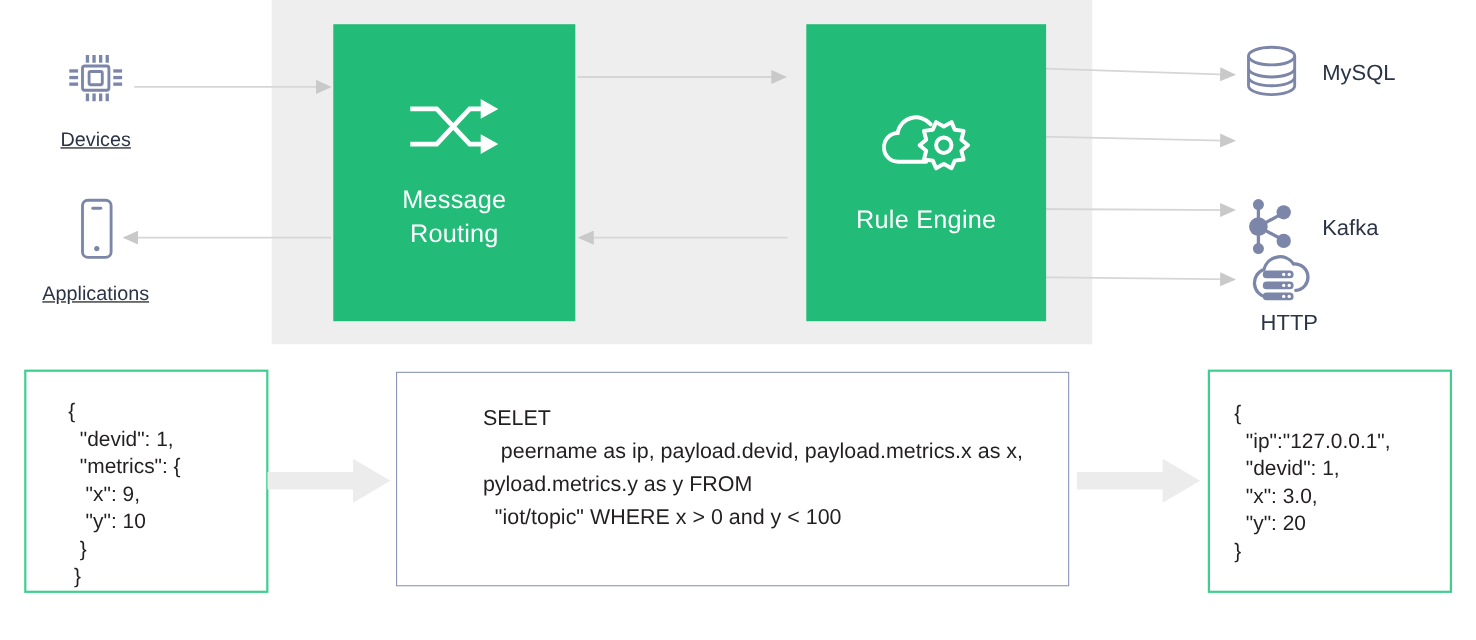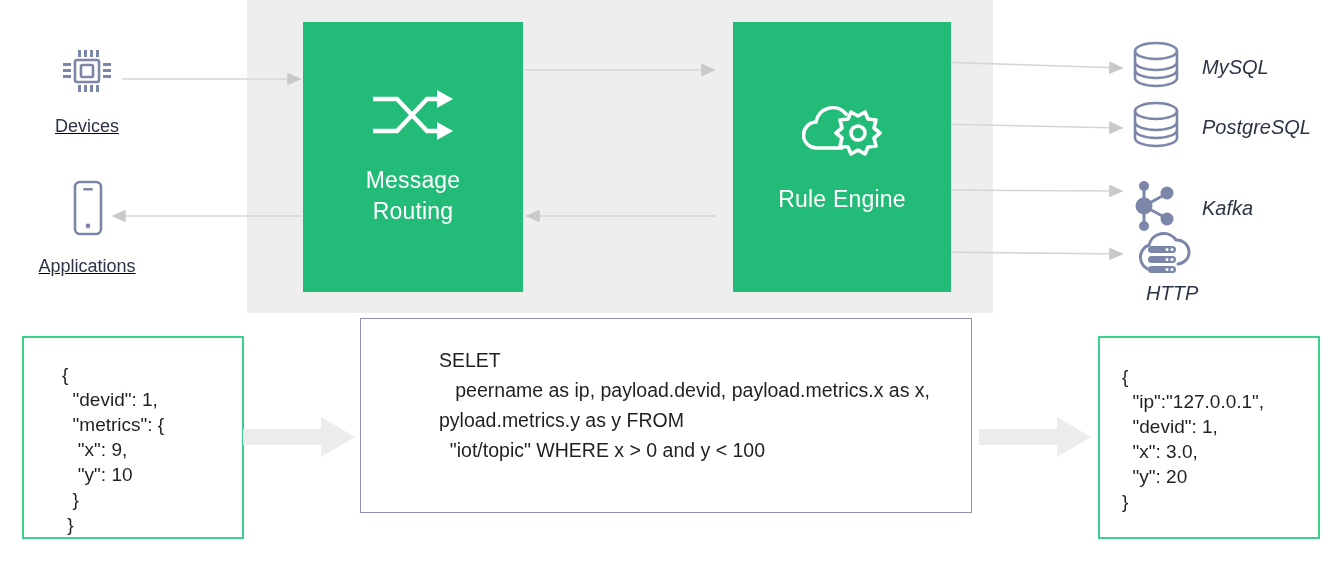--- a/index.html
+++ b/index.html
@@ -92,21 +92,20 @@
   }
   #dest-mysql      { top: 40px; }
   #dest-postgresql { top: 100px; }
   #dest-kafka      { top: 180px; }
   #dest-http       { top: 226px; flex-direction: column; }
   .dest-label {
     margin-left: 18px;
     font-size: 20px;
     color: #2b3445;
     white-space: nowrap;
-    font-style: italic;
   }
 
   
   #connectors {
     position: absolute;
     left: 0; top: 0;
     width: 1342px;
     height: 313px;
     pointer-events: none;
   }
@@ -119,21 +118,21 @@
   }
   #box-input {
     left: 22px;
     top: 336px;
     width: 222px;
     height: 203px;
     border: 2px solid #3ecf8e;
   }
   #box-query {
     left: 360px;
-    top: 318px;
+    top: 338px;
     width: 612px;
     height: 195px;
     border: 1px solid #8c93b5;
   }
   #box-output {
     left: 1098px;
     top: 336px;
     width: 222px;
     height: 203px;
     border: 2px solid #3ecf8e;
@@ -268,33 +267,20 @@
           <ellipse cx="28" cy="11" rx="21" ry="8"></ellipse>
           <path d="M7,11 L7,38 A21,8 0 0 0 49,38 L49,11"></path>
           <path d="M7,22 A21,8 0 0 0 49,22"></path>
           <path d="M7,30 A21,8 0 0 0 49,30"></path>
         </g>
       </svg>
     </span>
     <span class="dest-label">MySQL</span>
   </div>
 
-  <div class="dest" id="dest-postgresql">
-    <span>
-      <svg width="56" height="50" viewBox="0 0 56 50">
-        <g fill="none" stroke="#7b86a8" stroke-width="2.6">
-          <ellipse cx="28" cy="11" rx="21" ry="8"></ellipse>
-          <path d="M7,11 L7,38 A21,8 0 0 0 49,38 L49,11"></path>
-          <path d="M7,22 A21,8 0 0 0 49,22"></path>
-          <path d="M7,30 A21,8 0 0 0 49,30"></path>
-        </g>
-      </svg>
-    </span>
-    <span class="dest-label">PostgreSQL</span>
-  </div>
 
   <div class="dest" id="dest-kafka">
     <span>
       <svg width="56" height="52" viewBox="0 0 56 52">
         <g stroke="#7b86a8" stroke-width="3" fill="#7b86a8">
           <line x1="16" y1="26" x2="38" y2="14"></line>
           <line x1="16" y1="26" x2="38" y2="38"></line>
           <line x1="16" y1="26" x2="16" y2="8"></line>
           <line x1="16" y1="26" x2="16" y2="44"></line>
           <circle cx="16" cy="26" r="8.5" stroke="none"></circle>

